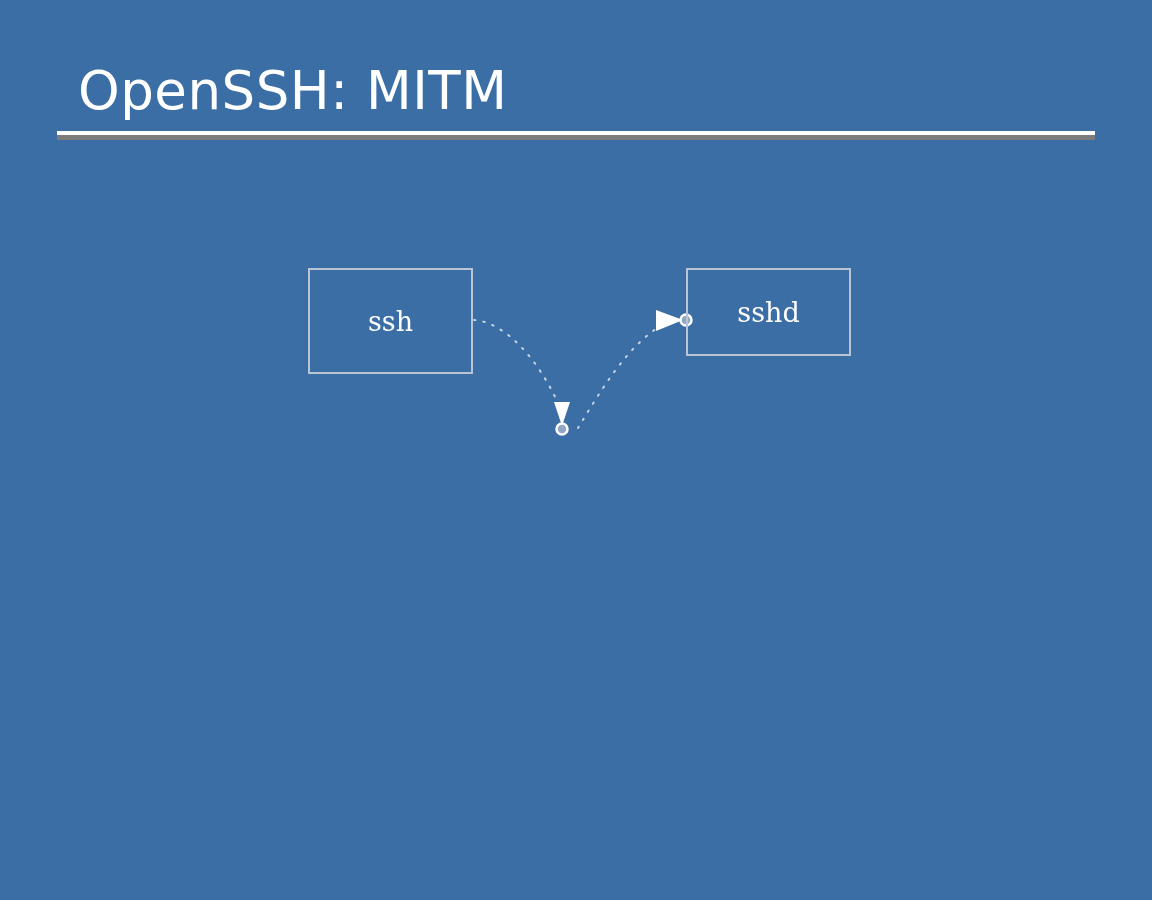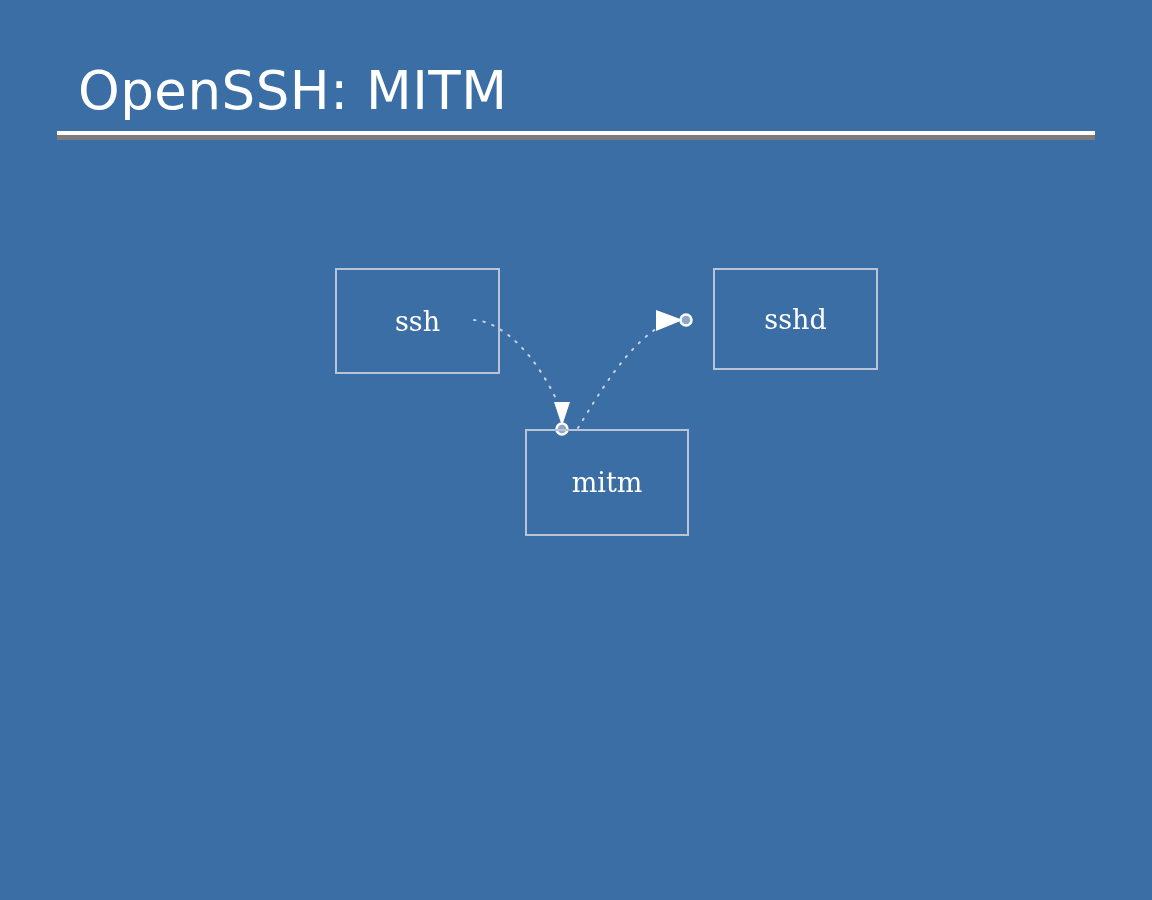--- a/index.html
+++ b/index.html
@@ -67,32 +67,31 @@
 
   
   .node-box {
     position: absolute;
     box-sizing: border-box;
     border: 2px solid #b9c5d6;
     background: transparent;
     display: flex;
     align-items: center;
     justify-content: center;
-    margin-left: 27px;
   }
   .node-label {
     font-family: "DejaVu Serif", serif;
     font-size: 27px;
     color: #ffffff;
     line-height: 1;
     white-space: nowrap;
   }
 
   #node-ssh  { left: 308px; top: 268px; width: 165px; height: 106px; }
-  #node-sshd { left: 686px; top: 268px; width: 165px; height: 102px; }
+  #node-sshd { left: 686px; top: 268px; width: 165px; height: 88px; }
   #node-mitm { left: 498px; top: 429px; width: 164px; height: 107px; }
 </style>
 </head>
 <body>
 
 <div id="slide">
 
   <div id="slide-title">OpenSSH: MITM</div>
 
   <div id="title-rule"></div>
@@ -114,17 +113,14 @@
   </svg>
 
   <div class="node-box" id="node-ssh">
     <span class="node-label">ssh</span>
   </div>
 
   <div class="node-box" id="node-sshd">
     <span class="node-label">sshd</span>
   </div>
 
-  <div class="node-box" id="node-mitm">
-    <span class="node-label">mitm</span>
-  </div>
 
 </div>
 
 </body></html>

